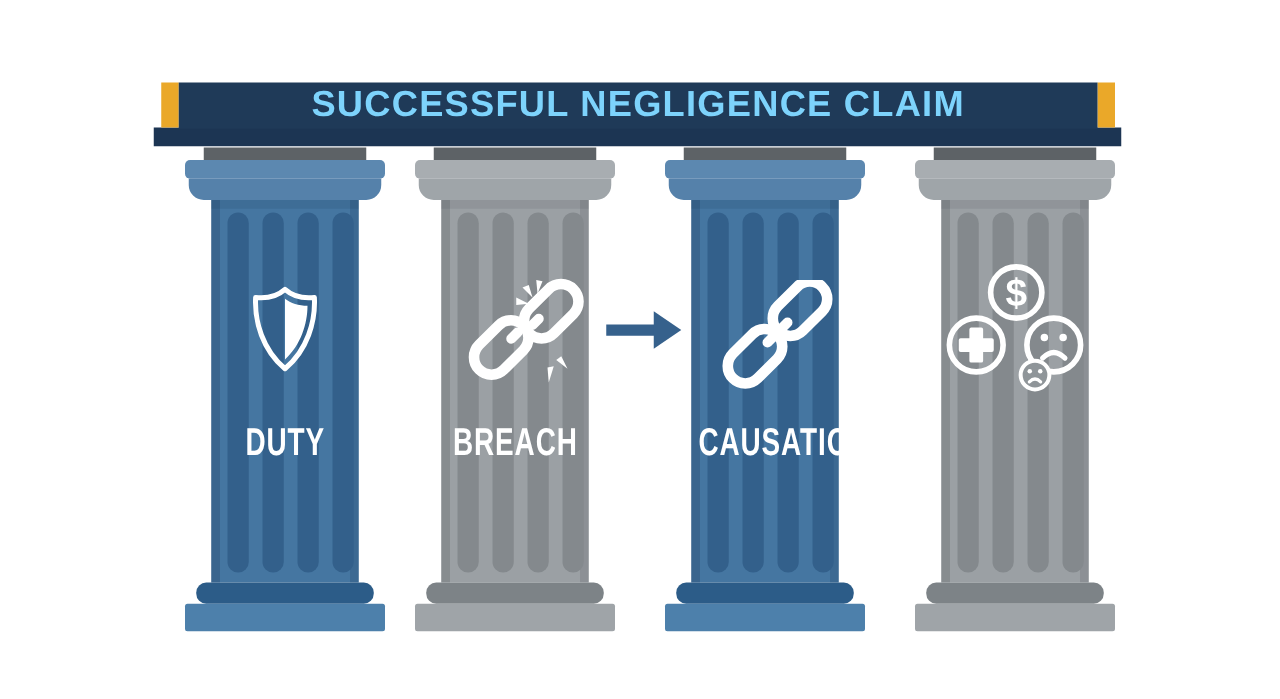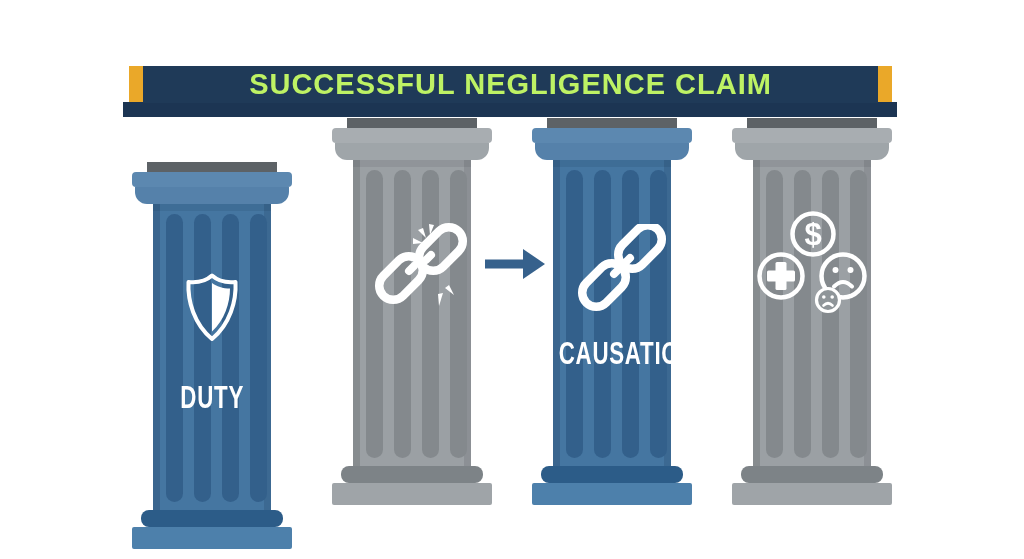--- a/index.html
+++ b/index.html
@@ -8,25 +8,25 @@
     font-family:"Liberation Sans", sans-serif;
   }
   
   .beam-lip{position:absolute;left:123px;top:102px;width:774px;height:15px;background:#1c3553;}
   .beam{position:absolute;left:143px;top:66px;width:735px;height:37px;background:#1f3a58;}
   .gold{position:absolute;top:66px;width:14px;height:36px;background:#eaa829;}
   .gold.left{left:129px;}
   .gold.right{left:878px;}
   .beam-title{
     position:absolute;inset:0;display:flex;align-items:center;justify-content:center;
-    color:#bef264;font-weight:bold;font-size:29px;letter-spacing:1px;white-space:nowrap;
+    color:#7dd3fc;font-weight:bold;font-size:29px;letter-spacing:1px;white-space:nowrap;
   }
   
   .pillar{position:absolute;top:118px;width:160px;height:387px;}
-  .p1{left:132px;margin-top:44px;} .p2{left:332px;} .p3{left:532px;text-decoration:underline;} .p4{left:732px;}
+  .p1{left:148px;} .p2{left:332px;} .p3{left:532px;text-decoration:underline;} .p4{left:732px;}
   .cap-strip{position:absolute;left:15px;top:0;width:130px;height:10px;background:#5d6266;}
   .abacus{position:absolute;left:0;top:10px;width:160px;height:15px;border-radius:4px;}
   .echinus{position:absolute;left:3px;top:25px;width:154px;height:17px;border-radius:0 0 12px 12px;}
   .shaft{position:absolute;left:21px;top:42px;width:118px;height:306px;}
   .torus{position:absolute;left:9px;top:348px;width:142px;height:17px;border-radius:8px;}
   .plinth{position:absolute;left:0;top:365px;width:160px;height:22px;border-radius:2px;}
   .flute{position:absolute;top:10px;bottom:8px;width:17px;border-radius:9px;}
   .fl1{left:13px;} .fl2{left:41px;} .fl3{left:69px;} .fl4{left:97px;}
   
   .blue .abacus{background:#5c88b0;}
@@ -109,20 +109,23 @@
         <rect x="-14" y="-25" width="28" height="50" rx="14" transform="translate(67,27) rotate(45)" fill="none" stroke="#ffffff" stroke-width="8.5"></rect>
         <line x1="35" y1="49" x2="40" y2="44" stroke="#ffffff" stroke-width="8" stroke-linecap="round"></line>
         <line x1="52" y1="38" x2="57" y2="33" stroke="#ffffff" stroke-width="8" stroke-linecap="round"></line>
         <polygon points="55,2 60,3 56,13" fill="#ffffff"></polygon>
         <polygon points="44,8 49,6 52,16" fill="#ffffff"></polygon>
         <polygon points="39,16 39,22 49,21" fill="#ffffff"></polygon>
         <polygon points="64,72 69,71 65,84" fill="#ffffff"></polygon>
         <polygon points="71,66 75,63 80,73" fill="#ffffff"></polygon>
       </svg>
     </div>
+    <div class="pillar-label">
+      <span>BREACH</span>
+    </div>
     <div class="torus"></div>
     <div class="plinth"></div>
   </div>
 
   <div class="pillar blue p3">
     <div class="cap-strip"></div>
     <div class="abacus"></div>
     <div class="echinus"></div>
     <div class="shaft">
       <div class="flute fl1"></div>

